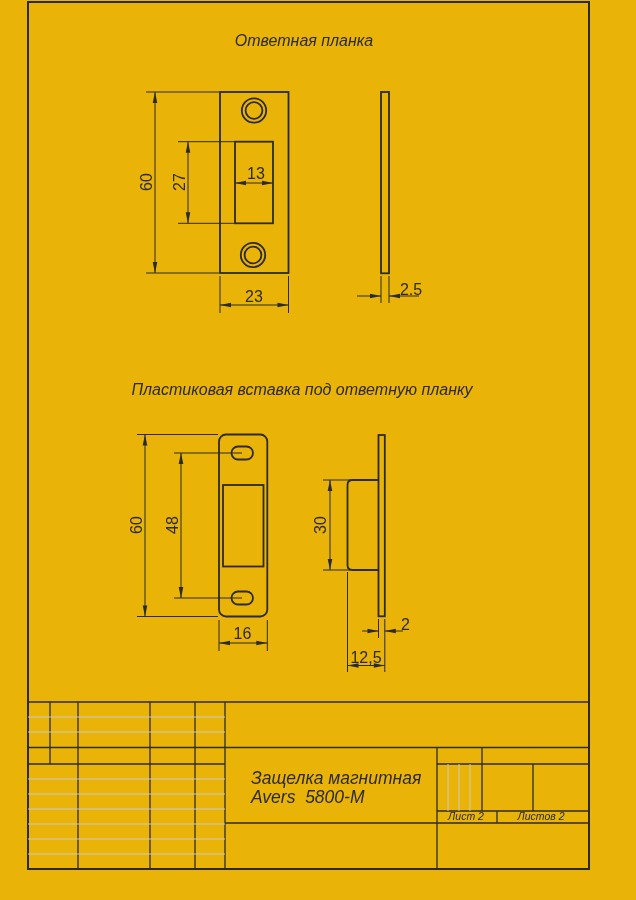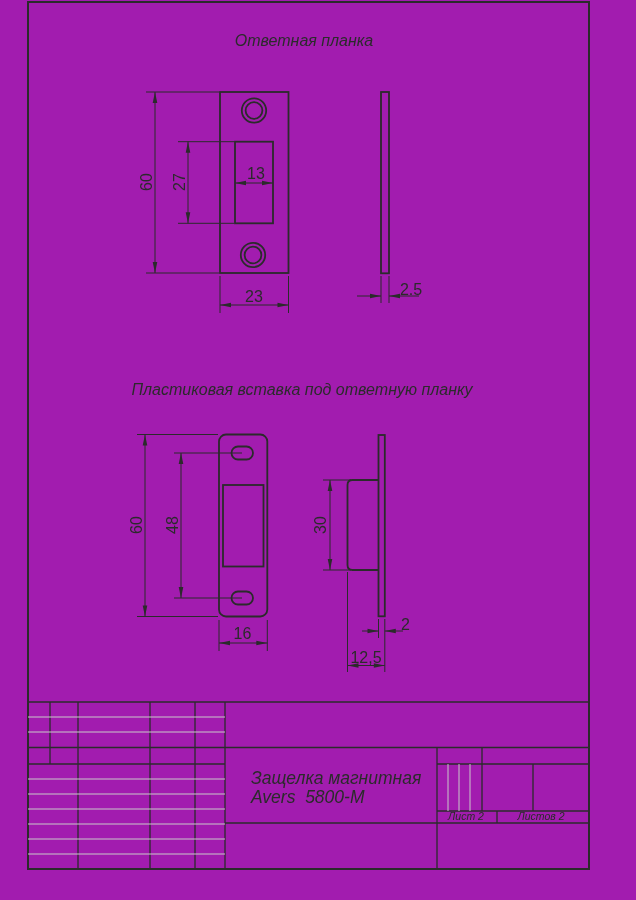--- a/index.html
+++ b/index.html
@@ -1,19 +1,19 @@
 <!DOCTYPE html>
 <html><head>
 <meta charset="utf-8">
 <style>
   html,body{margin:0;padding:0;background:#ffffff;}
   .page{
     position:relative;
     width:636px;height:900px;
-    background:#a21caf;
+    background:#eab308;
     font-family:"Liberation Sans", sans-serif;
     overflow:hidden;
   }
   svg{display:block;}
   .obj{stroke:#2b2b2b;stroke-width:1.8;fill:none;}
   .dim{stroke:#2b2b2b;stroke-width:1;fill:none;}
   .tb-dark{stroke:#2b2b2b;stroke-width:1.3;fill:none;}
   .tb-faint{stroke:#c9c9c9;stroke-width:1;fill:none;}
   .frame{stroke:#2b2b2b;stroke-width:2;fill:none;}
   .arr{fill:#2b2b2b;stroke:none;}

